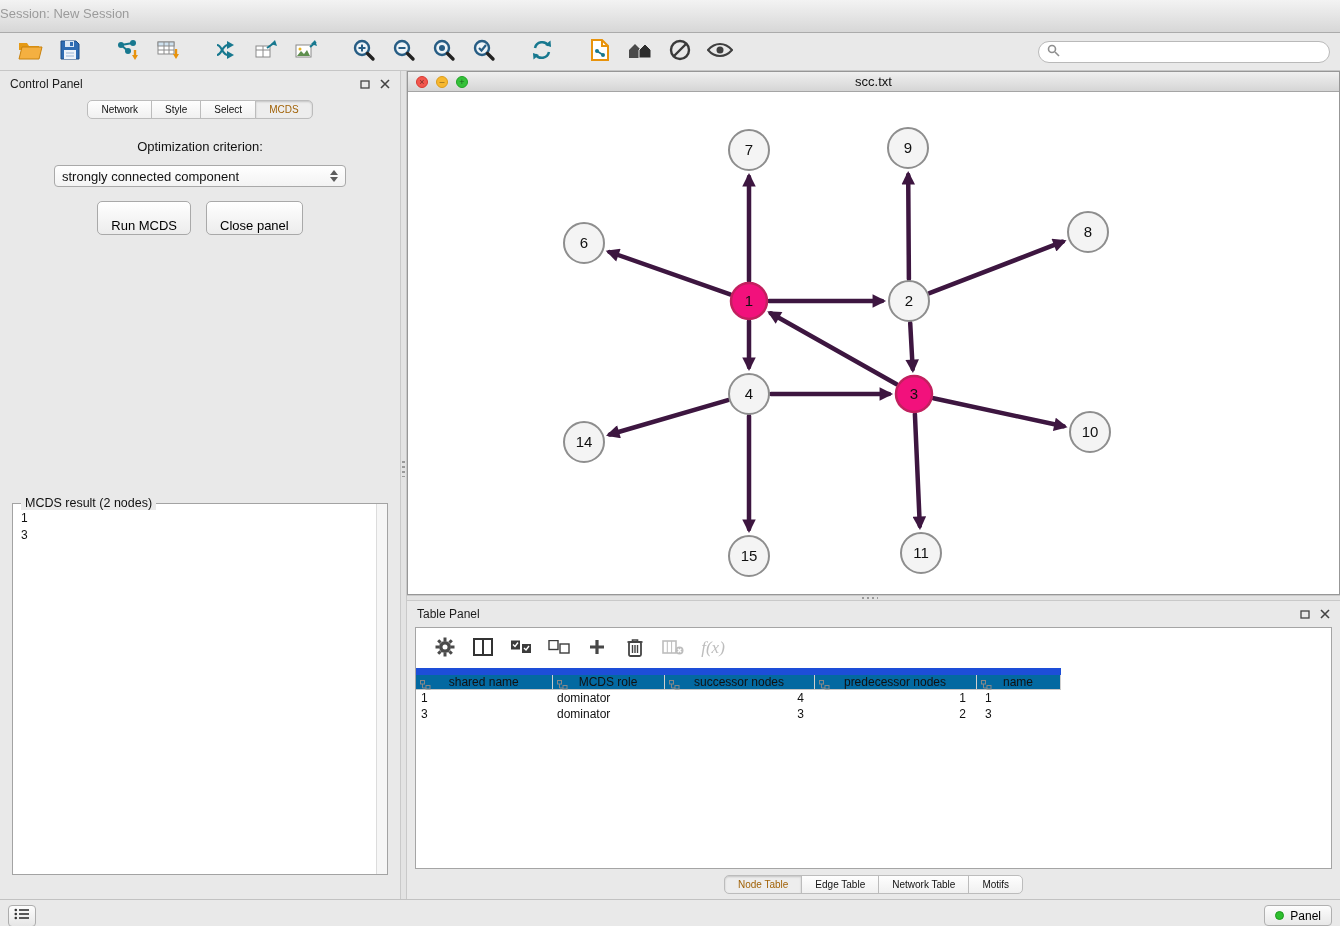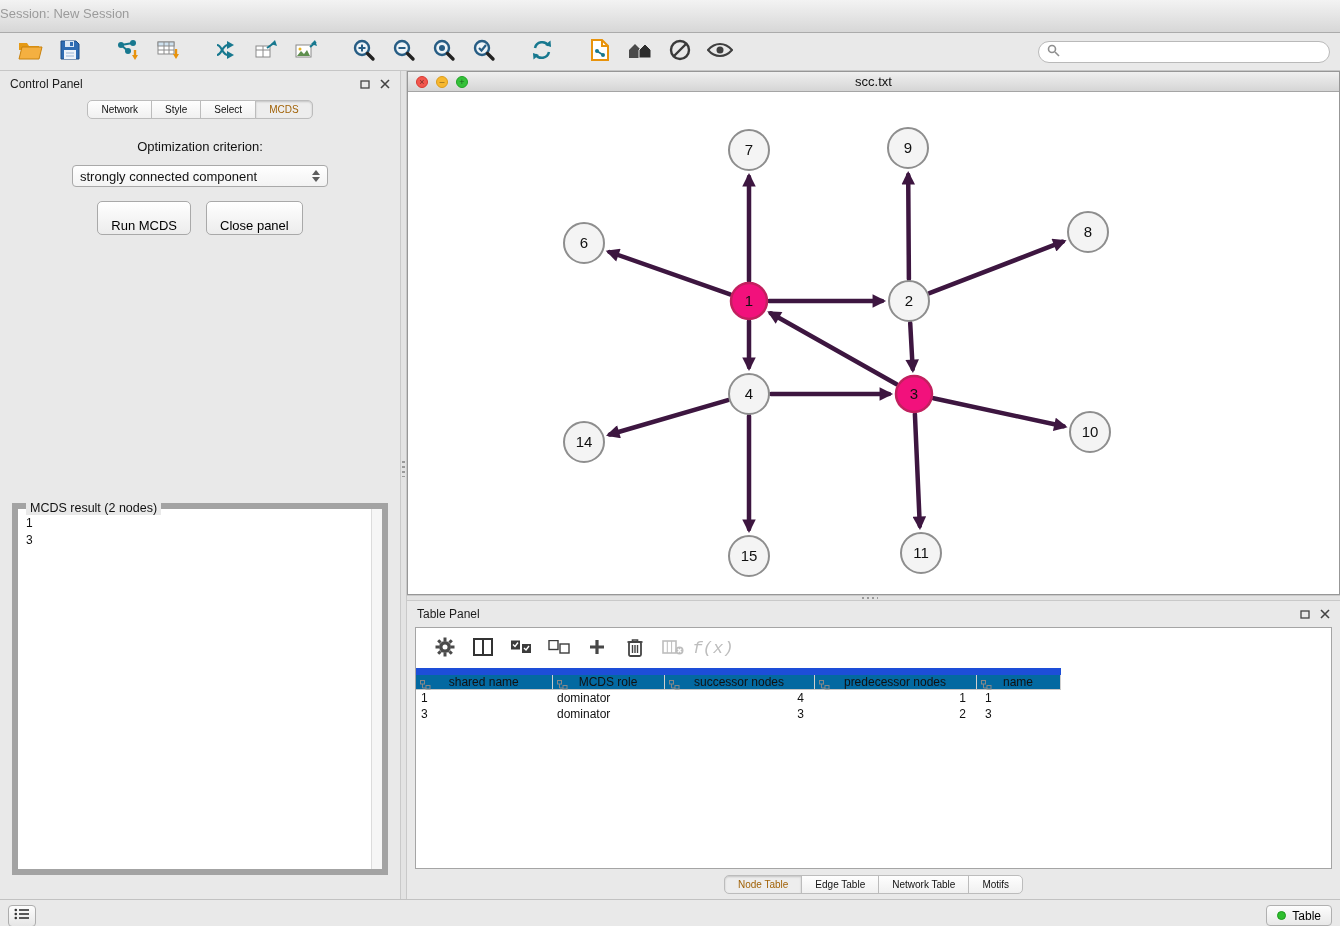--- a/index.html
+++ b/index.html
@@ -43,34 +43,34 @@
   .seg:first-child { border-radius:5px 0 0 5px; margin-left:0; }
   .seg:last-child  { border-radius:0 5px 5px 0; }
   .seg.active { color:#a16207; background:#ededed;
     box-shadow:inset 0 1px 2px rgba(0,0,0,.18); }
 
   
   .cp-tabs { padding-top:3px; }
   .cp-content { flex:1; display:flex; flex-direction:column; align-items:center;
     padding-top:20px; }
   .cp-label { font-size:13px; margin-bottom:11px; }
-  .cp-select { width:256px; height:22px; border:1px solid #a9a9a9; border-radius:4px;
+  .cp-select { width:292px; height:22px; border:1px solid #a9a9a9; border-radius:4px;
     background:linear-gradient(#fff,#f3f3f3); display:flex; align-items:center;
     padding:0 7px; font-size:13px; cursor:pointer; }
   .cp-select .arrows { margin-left:auto; display:flex; flex-direction:column; gap:2px; }
   .tri-up   { width:0; height:0; border-left:4px solid transparent;
     border-right:4px solid transparent; border-bottom:5px solid #5d5d5d; }
   .tri-down { width:0; height:0; border-left:4px solid transparent;
     border-right:4px solid transparent; border-top:5px solid #5d5d5d; }
   .cp-buttons { display:flex; gap:15px; margin-top:14px; }
   .btn { height:22px; padding:16px 13px; border:1px solid #a9a9a9; border-radius:5px;
     background:linear-gradient(#fff,#ececec); font-size:13px; cursor:pointer; }
 
   .cp-result { margin-top:auto; margin-bottom:24px; width:376px; height:372px;
-    position:relative; border:6px solid #a3a3a3; background:#fff; }
+    position:relative; border:1px solid #a3a3a3; background:#fff; }
   .cp-result-legend { position:absolute; top:-8px; left:8px; background:#e9e9e9;
     padding:0 4px; font-size:12.5px; }
   .cp-result-values { padding:6px 8px; font-size:12px; line-height:17px; }
   .cp-result-scroll { position:absolute; top:0; right:0; bottom:0; width:11px;
     background:#f6f6f6; border-left:1px solid #dcdcdc; }
 
   
   .netwin { height:524px; border:1px solid #979797; background:#fff;
     display:flex; flex-direction:column; }
   .net-titlebar { height:20px; background:linear-gradient(#f0f0f0,#d5d5d5);
@@ -92,21 +92,21 @@
   .hsplit::after { content:""; position:absolute; left:455px; top:1px; height:2px; width:16px;
     background:repeating-linear-gradient(90deg,#9a9a9a 0 2px, transparent 2px 5px); }
 
   
   .tablepanel { flex:1; display:flex; flex-direction:column; min-height:0; }
   .table-area { margin:0 8px; border:1px solid #a5a5a5; background:#fff; flex:1;
     display:flex; flex-direction:column; overflow:hidden; }
   .tp-toolbar { height:40px; display:flex; align-items:center; padding-left:12px; gap:4px; }
   .tp-btn { width:34px; height:30px; background:none; border:none; display:flex;
     align-items:center; justify-content:center; cursor:pointer; }
-  .tp-fx { font-family:Liberation Mono, monospace; font-style:italic; font-size:17px;
+  .tp-fx { font-family:Liberation Serif, serif; font-style:italic; font-size:17px;
     color:#bdbdbd; padding-left:4px; }
 
   table.node-table { border-collapse:collapse; table-layout:fixed; width:660px;
     font-size:12px; }
   .node-table th { background:#0369a1; border-right:1px solid #cfcfcf;
     border-bottom:1px solid #c6c6c6; border-top:7px solid #1d4ed8;
     height:18px; font-weight:400; position:relative; text-align:center; padding:0 4px; }
   .node-table th:first-child { border-left:none; }
   .node-table th .hicon { position:absolute; left:4px; top:4px; }
   .node-table th.thfill { background:transparent; border:none; }
@@ -559,16 +559,16 @@
             </g>
             <g fill="#333">
               <circle cx="1.8" cy="2" r="1.3"></circle>
               <circle cx="1.8" cy="6" r="1.3"></circle>
               <circle cx="1.8" cy="10" r="1.3"></circle>
             </g>
           </svg></span>
       </button>
     <button class="sb-memory">
       <span class="mem-dot"></span>
-      <span>Table</span>
+      <span>Panel</span>
     </button>
   </div>
 </div>
 
 </body></html>

